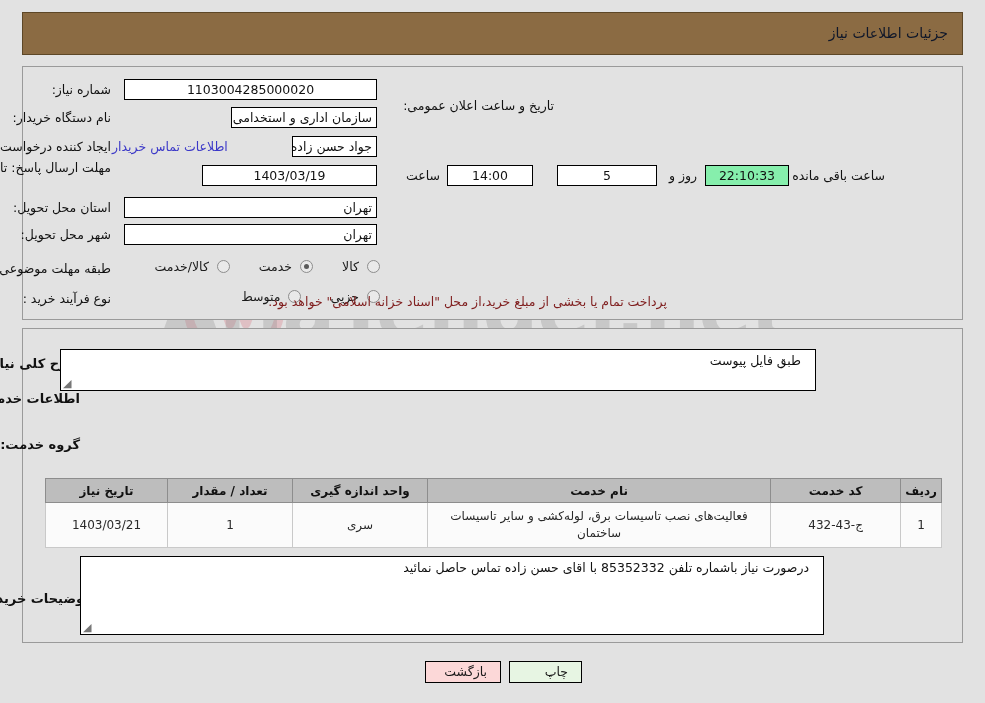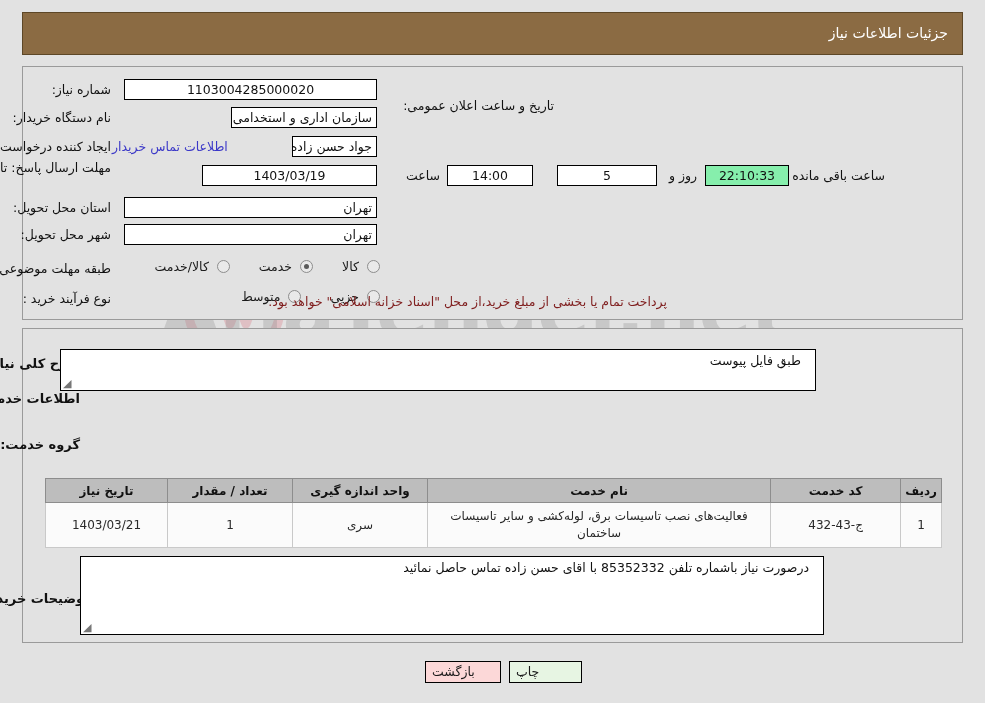--- a/index.html
+++ b/index.html
@@ -46,21 +46,21 @@
     width: 108px; height: 128px;
   }
 
   
   #titlebar {
     position: absolute;
     left: 22px; top: 12px;
     width: 941px; height: 43px;
     background: #8b6b43;
     border: 1px solid #5d4727;
-    color: #ffffff;
+    color: #0f172a;
     z-index: 10;
   }
   #titlebar .t {
     position: absolute;
     right: 14px; top: 12px;
     font-size: 14px;
   }
 
   
   .panel {
@@ -192,25 +192,25 @@
     font-size: 12px;
     line-height: 16px;
   }
 
   
   .btn {
     position: absolute;
     border: 1px solid #000;
     height: 22px;
     line-height: 20px;
-    text-align: left;
+    text-align: right;
     font-size: 12.5px;
     cursor: pointer;
     z-index: 12;
-    padding: 0 6px;
+    padding: 0 13px;
   }
   .btn.print  { background: #e7f5e3; }
   .btn.back   { background: #fcd8d8; }
 </style>
 </head>
 <body>
 
 <div id="page">
 
   <div id="watermark">

